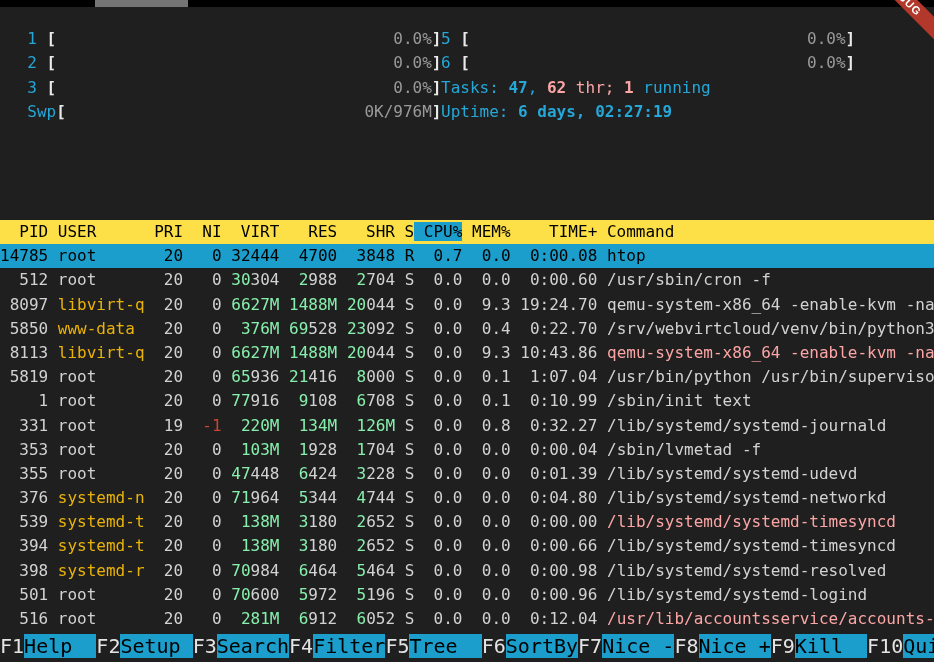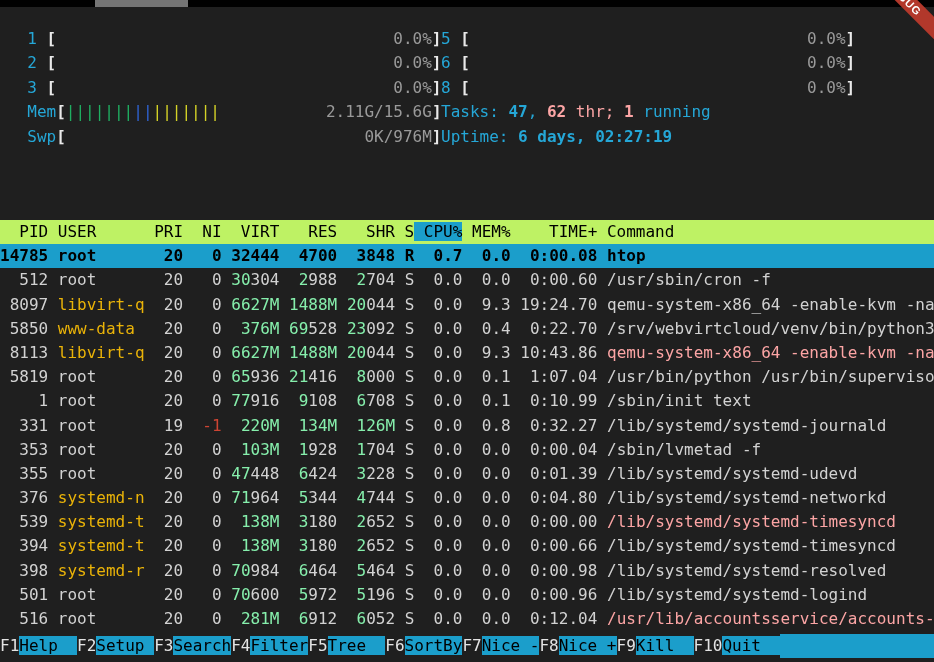--- a/index.html
+++ b/index.html
@@ -20,26 +20,26 @@
   .num-hi{color:#86efac}
   .bar-g{color:#1fae61}.bar-b{color:#2f63d2}.bar-y{color:#d5d327}
   #topbar{position:absolute;top:0;left:0;width:934px;height:7px;background:#000;z-index:2}
   #topbar .tab{position:absolute;left:95px;top:0;width:93px;height:7px;background:#757575}
   #ribbon{position:absolute;top:-10px;right:-20px;width:100px;height:16px;background:#b2382b;
     transform:rotate(45deg);text-align:center;line-height:16px;z-index:5;
     font-family:"Liberation Sans",sans-serif;font-size:11px;font-weight:bold;color:#fff;letter-spacing:1px}
   #meters-left{position:absolute;top:27px;left:8px}
   #meters-right{position:absolute;top:27px;left:441px}
   #table{position:absolute;top:220px;left:0;width:934px}
-  .thead{background:#bef264;color:#000}
+  .thead{background:#fde047;color:#000}
   .thead .hcol{color:#000}
   .thead .sort{background:#1b9ecb}
   .row.sel{background:#1b9ecb}
-  .row.sel span{color:#000 !important;font-weight:bold}
-  #fbar{position:absolute;top:634px;left:0;width:934px;height:24px;display:flex;line-height:24px;font-size:16px;z-index:3}
+  .row.sel span{color:#000 !important;font-weight:normal}
+  #fbar{position:absolute;top:634px;left:0;width:934px;height:24px;display:flex;line-height:24px;font-size:20px;z-index:3}
   #fbar span{white-space:pre}
   .fkey{color:#e4e4e4}
   .flabel{background:#1b9ecb;color:#000}
   #fbar .fill{flex:1;background:#1b9ecb}
 </style>
 </head>
 <body>
 
 <div id="screen">
 
@@ -48,29 +48,27 @@
   </div>
 
   <div id="ribbon">
     <span>DEBUG</span>
   </div>
 
   <div id="meters-left">
       <div class="line"><span class="cyan">  1 </span><span class="bwhite">[</span><span class="gray">                                   0.0%</span><span class="bwhite">]</span></div>
       <div class="line"><span class="cyan">  2 </span><span class="bwhite">[</span><span class="gray">                                   0.0%</span><span class="bwhite">]</span></div>
       <div class="line"><span class="cyan">  3 </span><span class="bwhite">[</span><span class="gray">                                   0.0%</span><span class="bwhite">]</span></div>
-      <div class="line"><span class="cyan">  Mem</span><span class="bwhite">[</span><span class="bar-g">|||||||</span><span class="bar-b">||</span><span class="bar-y">|||||||</span><span class="gray">           2.11G/15.6G</span><span class="bwhite">]</span></div>
       <div class="line"><span class="cyan">  Swp</span><span class="bwhite">[</span><span class="gray">                               0K/976M</span><span class="bwhite">]</span></div>
     </div>
 
   <div id="meters-right">
     <div id="right-cpus">
         <div class="line"><span class="cyan">5 </span><span class="bwhite">[</span><span class="gray">                                   0.0%</span><span class="bwhite">]</span></div>
         <div class="line"><span class="cyan">6 </span><span class="bwhite">[</span><span class="gray">                                   0.0%</span><span class="bwhite">]</span></div>
-        <div class="line"><span class="cyan">8 </span><span class="bwhite">[</span><span class="gray">                                   0.0%</span><span class="bwhite">]</span></div>
       </div>
     <div class="line"><span class="cyan">Tasks: </span><span class="cyan b">47</span><span class="cyan">, </span><span class="green b">62</span><span class="green"> thr; </span><span class="green b">1</span><span class="cyan"> running</span></div>
     <div class="line"><span class="cyan">Uptime: </span><span class="cyan b">6 days, 02:27:19</span></div>
   </div>
 
   <div id="table">
     <div class="thead trow" id="thead"><span class="hcol">  PID</span><span class="hcol"> USER     </span><span class="hcol"> PRI</span><span class="hcol">  NI</span><span class="hcol">  VIRT</span><span class="hcol">   RES</span><span class="hcol">   SHR</span><span class="hcol"> S</span><span class="hcol sort"> CPU%</span><span class="hcol"> MEM%</span><span class="hcol">    TIME+</span><span class="hcol"> Command</span></div>
     <div id="rows">
         <div class="row trow sel"><span class="white">14785</span><span> </span><span class="white">root     </span><span> </span><span class="white"> 20</span><span> </span><span class="white">  0</span><span> </span><span class="num-hi">32</span><span class="white">444</span><span> </span><span class="num-hi"> 4</span><span class="white">700</span><span> </span><span class="num-hi"> 3</span><span class="white">848</span><span> </span><span class="white">R</span><span> </span><span class="white"> 0.7</span><span> </span><span class="white"> 0.0</span><span> </span><span class="white"> 0:00.08</span><span> </span><span class="white">htop</span></div>
         <div class="row trow"><span class="white">  512</span><span> </span><span class="white">root     </span><span> </span><span class="white"> 20</span><span> </span><span class="white">  0</span><span> </span><span class="num-hi">30</span><span class="white">304</span><span> </span><span class="num-hi"> 2</span><span class="white">988</span><span> </span><span class="num-hi"> 2</span><span class="white">704</span><span> </span><span class="white">S</span><span> </span><span class="white"> 0.0</span><span> </span><span class="white"> 0.0</span><span> </span><span class="white"> 0:00.60</span><span> </span><span class="white">/usr/sbin/cron -f</span></div>

